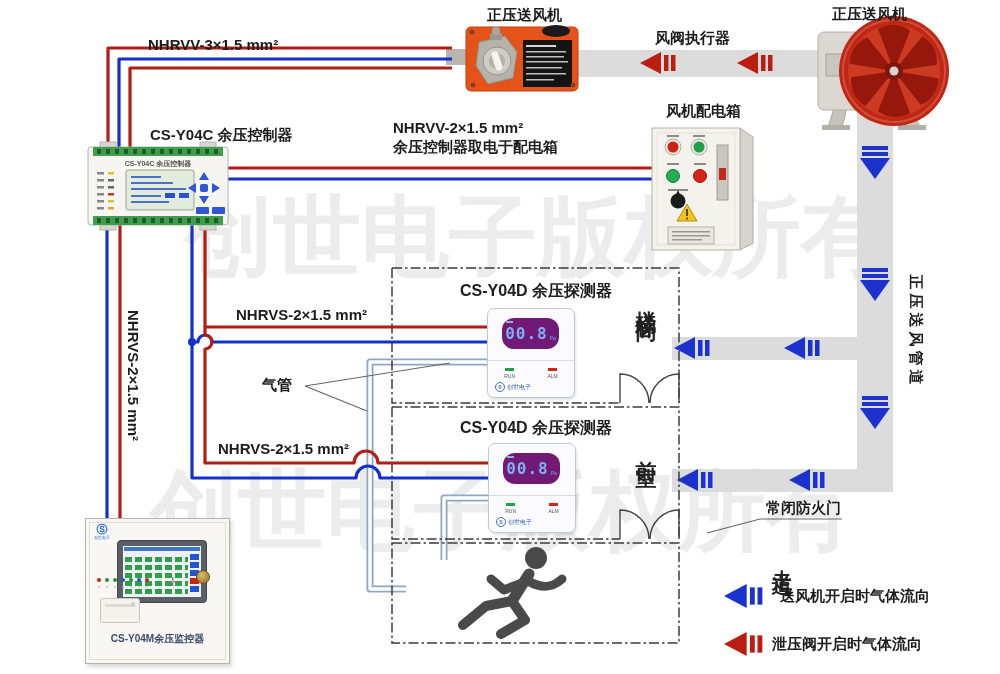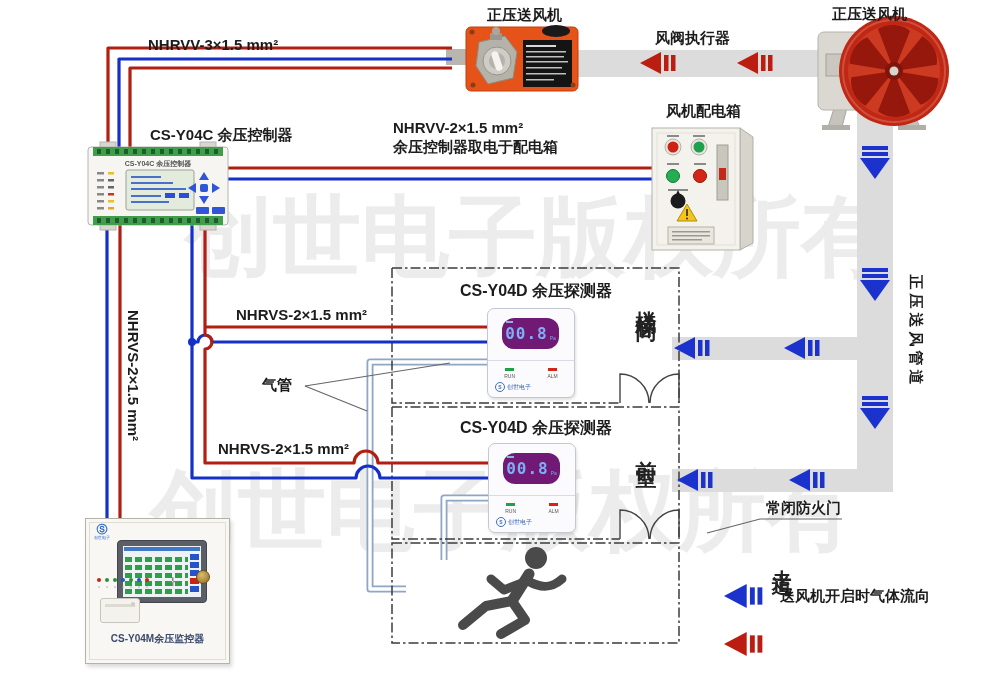--- a/index.html
+++ b/index.html
@@ -358,14 +358,15 @@
   <div class="lbl f15 rot90" style="left:58px;top:367px;width:150px;">NHRVS-2×1.5 mm²</div>
   <div class="lbl f15" style="left:262px;top:376px;">气管</div>
   <div class="lbl f15" style="left:766px;top:499px;">常闭防火门</div>
   <div class="lbl f15 rot90" style="left:850px;top:322px;width:130px;letter-spacing:4px;">正压送风管道</div>
 
   <div class="vroom" style="left:632px;top:294px;">楼梯间</div>
   <div class="vroom" style="left:632px;top:444px;">前室</div>
   <div class="vroom" style="left:768px;top:553px;">走道</div>
 
   <div class="legend-text" style="left:772px;top:587px;margin-left:8px;">送风机开启时气体流向</div>
+  <div class="legend-text" style="left:772px;top:635px;">泄压阀开启时气体流向</div>
 
 </div>
 
 </body></html>

